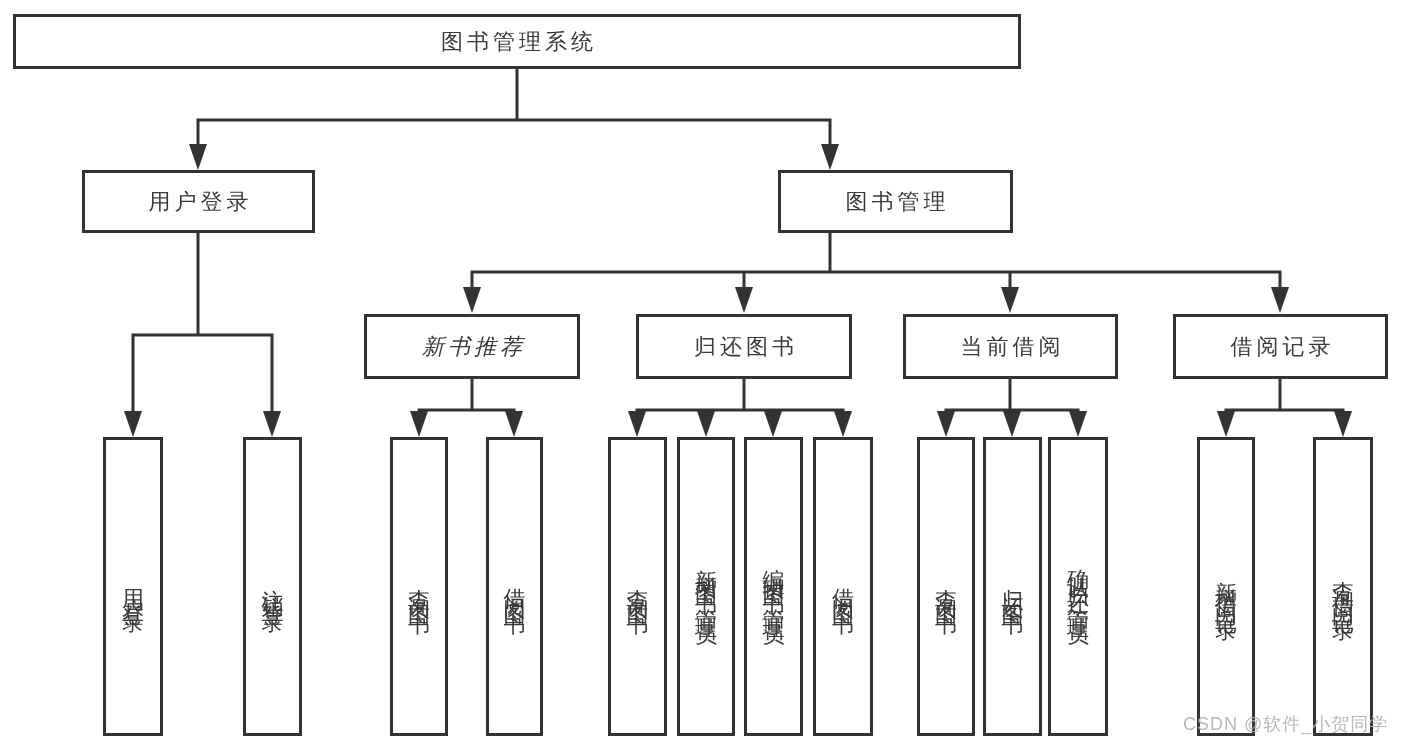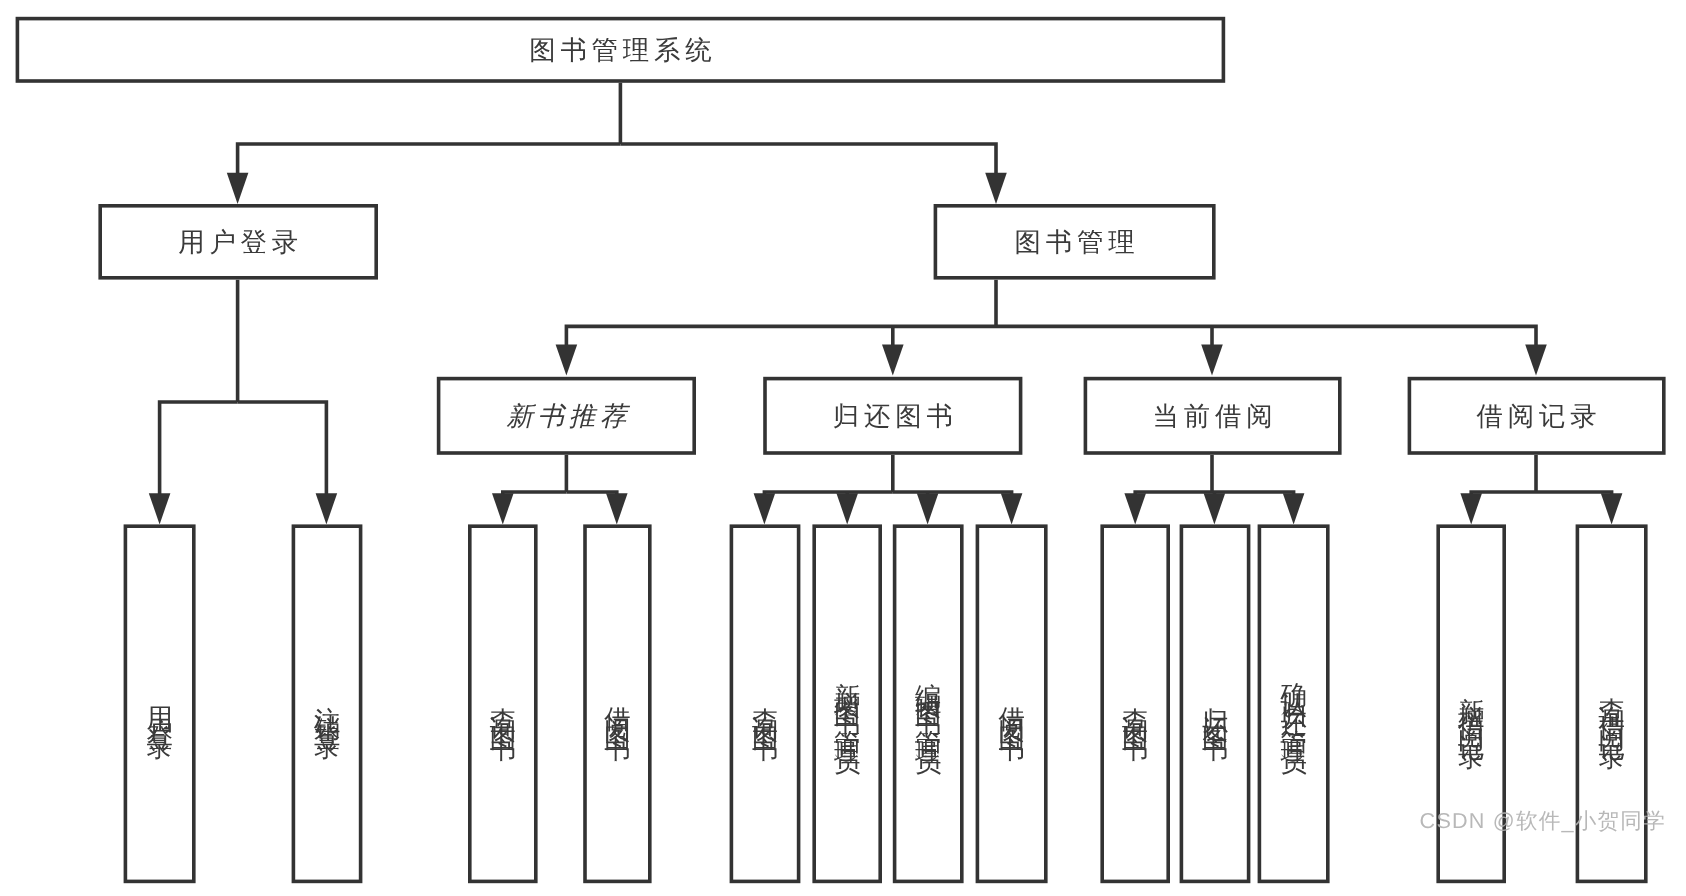--- a/index.html
+++ b/index.html
@@ -43,21 +43,21 @@
     text-orientation: mixed;
     font-size: 22px;
     letter-spacing: 8px;
     line-height: 1.1;
     white-space: nowrap;
     color: #3a3a3a;
   }
   .watermark {
     position: absolute;
     left: 1183px;
-    top: 672px;
+    top: 712px;
     font-size: 18px;
     letter-spacing: 1px;
     color: #b2b2b2;
     opacity: 0.92;
     white-space: nowrap;
     pointer-events: none;
   }
 </style>
 </head>
 <body>

